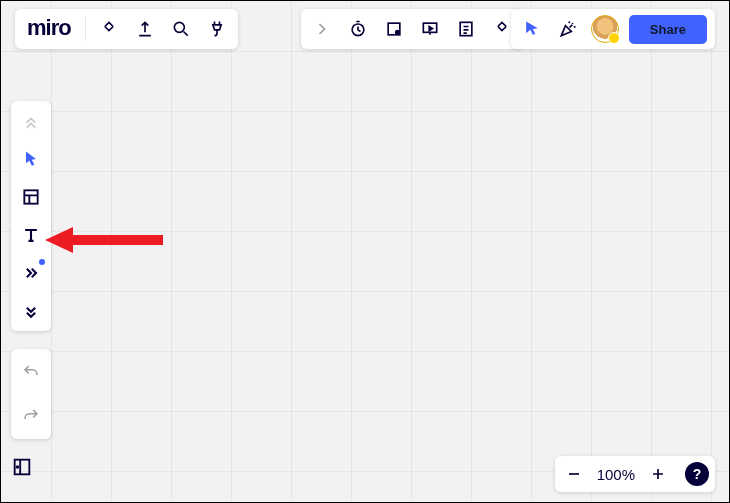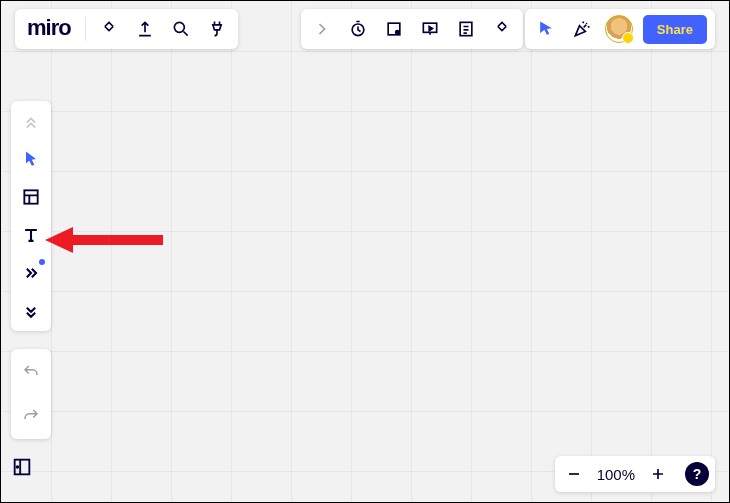--- a/index.html
+++ b/index.html
@@ -81,24 +81,24 @@
     border: 1px solid #e0a800;
     position: relative;
   }
   .avatar::after{
     content:""; position:absolute; right:-2px; bottom:-2px;
     width:10px;height:10px;border-radius:50%;
     background:#ffd400;border:1px solid #fff;
   }
   .share-btn {
     background: #4262ff;
-    color: #fde047;
+    color: #0f172a;
     font-weight: 600;
     font-size: 13px;
-    padding: 7px 14px;
+    padding: 7px 21px;
     border-radius: 5px;
     cursor: pointer;
   }
 
   
   .left-tools {
     position: absolute;
     top: 100px; left: 10px;
     width: 40px;
     flex-direction: column;

